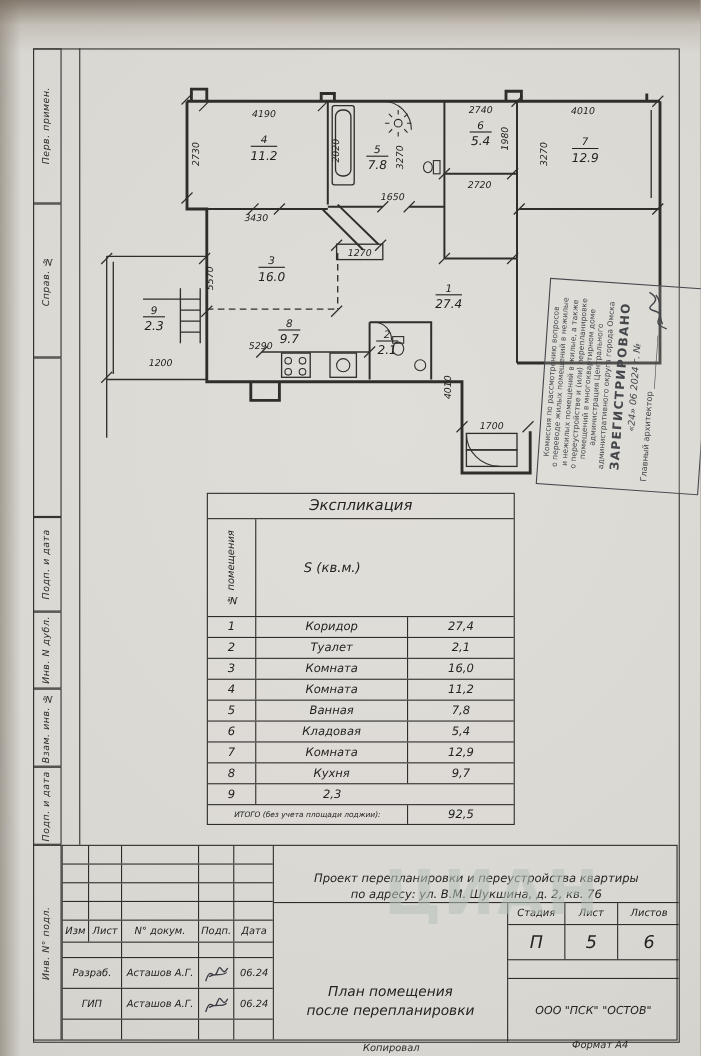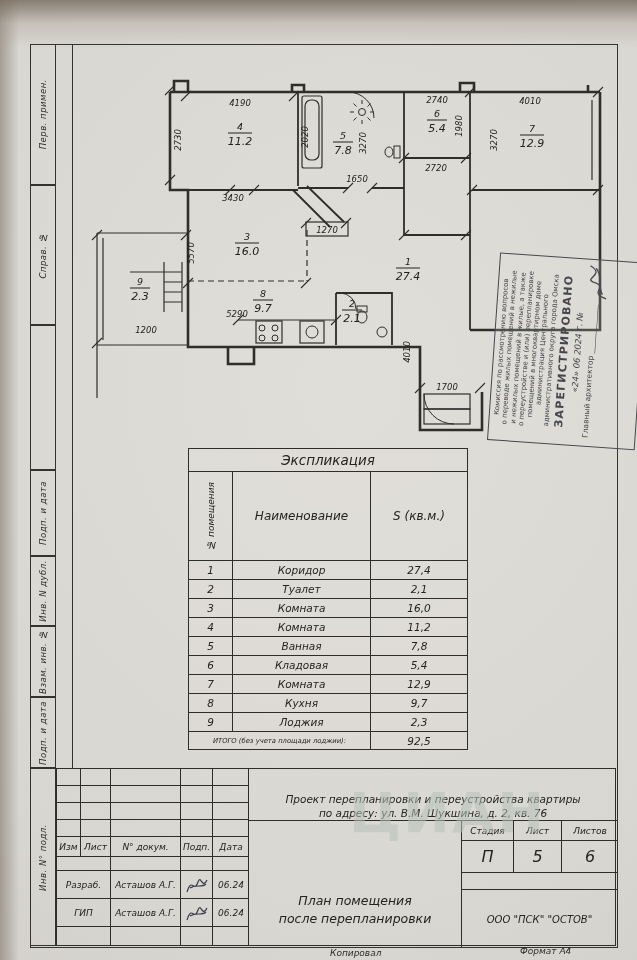--- a/index.html
+++ b/index.html
@@ -255,21 +255,20 @@
       <text class="dim" x="447" y="390">1700</text>
     </g>
   </svg>
 
   <div class="expl">
     <div class="title">Экспликация</div>
     <div class="egrid ehead">
       <div class="ecell rot">
         <span>№ помещения</span>
         </div>
-      <div class="ecell">Наименование</div>
       <div class="ecell">S (кв.м.)</div>
     </div>
     <div class="egrid erow">
       <div class="ecell">1</div>
       <div class="ecell">Коридор</div>
       <div class="ecell">27,4</div>
       </div>
     <div class="egrid erow">
       <div class="ecell">2</div>
       <div class="ecell">Туалет</div>
@@ -300,21 +299,20 @@
       <div class="ecell">Комната</div>
       <div class="ecell">12,9</div>
       </div>
     <div class="egrid erow">
       <div class="ecell">8</div>
       <div class="ecell">Кухня</div>
       <div class="ecell">9,7</div>
       </div>
     <div class="egrid erow">
       <div class="ecell">9</div>
-      <div class="ecell">Лоджия</div>
       <div class="ecell">2,3</div>
       </div>
     <div class="egrid etot">
       <div class="ecell lbl" style="grid-column:1 / span 2;">ИТОГО (без учета площади лоджии):</div>
       <div class="ecell">92,5</div>
     </div>
   </div>
 
   <div class="stamp">
     <div class="sline">Комиссия по рассмотрению вопросов</div>

